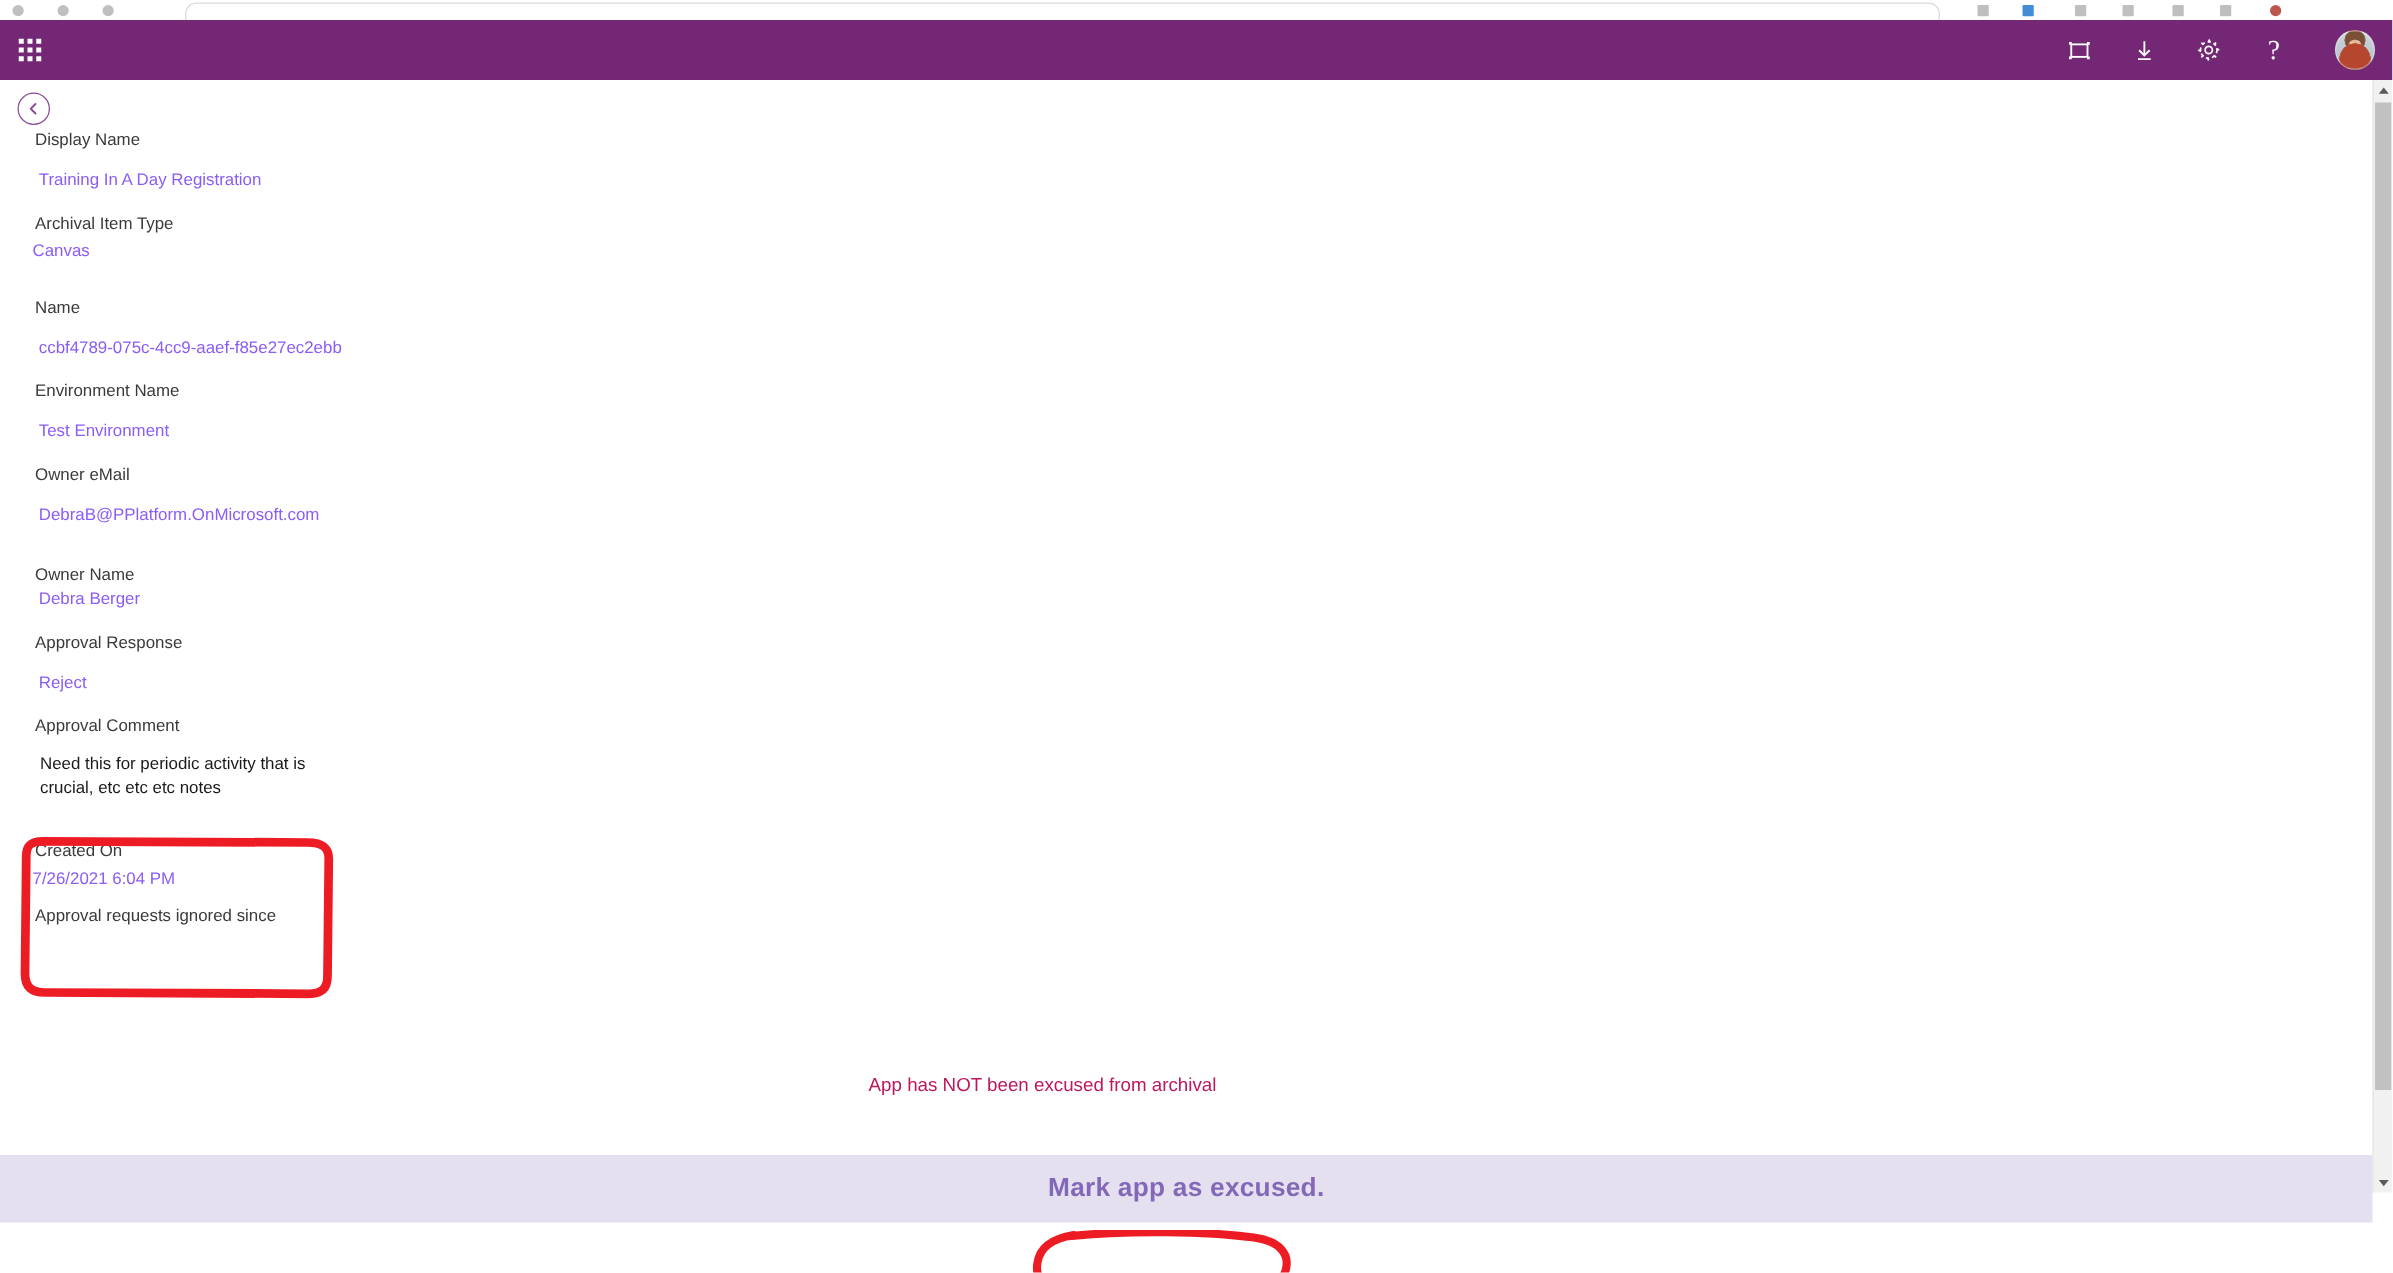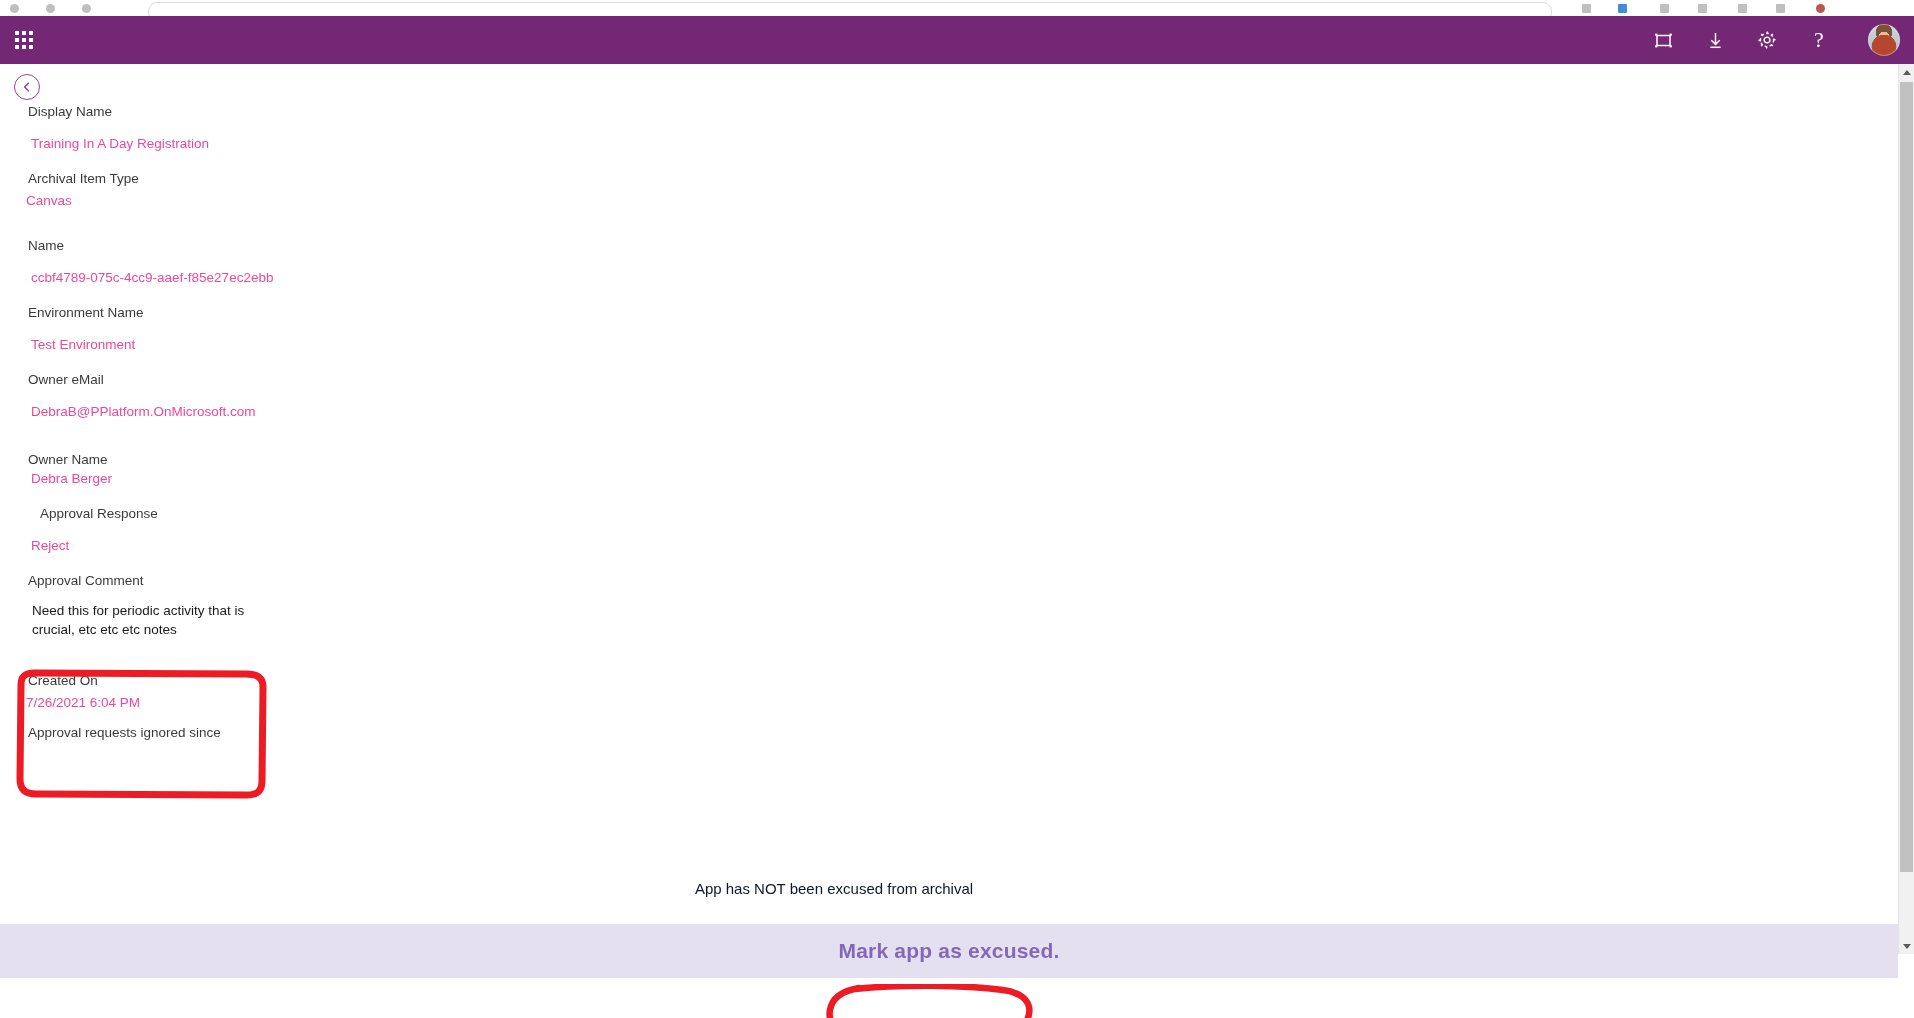--- a/index.html
+++ b/index.html
@@ -150,21 +150,21 @@
   }
   .field { position: absolute; left: 0; }
   .field-label {
     font-size: 13.5px;
     font-weight: normal;
     color: #3b3a39;
     white-space: nowrap;
   }
   .field-value {
     font-size: 13.5px;
-    color: #ec4899;
+    color: #8b5cf6;
     white-space: nowrap;
   }
   .field-value.indent { padding-left: 3px; }
   .field-value.wrap { white-space: normal; width: 230px; line-height: 19px; color: #1b1a19; font-weight: normal; }
 
   
   .annot {
     position: absolute;
     pointer-events: none;
   }
@@ -177,25 +177,25 @@
   .annot-oval {
     left: 825px;
     top: 920px;
     width: 210px;
     height: 56px;
   }
 
   
   .status-line {
     position: absolute;
-    left: 0; top: 816px;
+    left: 0; top: 796px;
     width: 1668px;
     text-align: center;
     font-size: 15px;
-    color: #0f172a;
+    color: #be185d;
   }
   .action-bar {
     position: absolute;
     left: 0; top: 860px;
     width: 1898px;
     height: 54px;
     background: #e5e0f0;
     display: flex;
     align-items: center;
     justify-content: center;
@@ -369,21 +369,21 @@
       <div class="field-value indent">DebraB@PPlatform.OnMicrosoft.com</div>
     </div>
 
     <div class="field" style="left:28px; top:358px;text-align:center;">
       <div class="field-label">Owner Name</div>
     </div>
     <div class="field" style="left:28px; top:377px;">
       <div class="field-value indent">Debra Berger</div>
     </div>
 
-    <div class="field" style="left:40px; top:412px;">
+    <div class="field" style="left:28px; top:412px;">
       <div class="field-label">Approval Response</div>
     </div>
     <div class="field" style="left:28px; top:444px;">
       <div class="field-value indent">Reject</div>
     </div>
 
     <div class="field" style="left:28px; top:479px;">
       <div class="field-label">Approval Comment</div>
     </div>
     <div class="field" style="left:32px; top:507px;">

